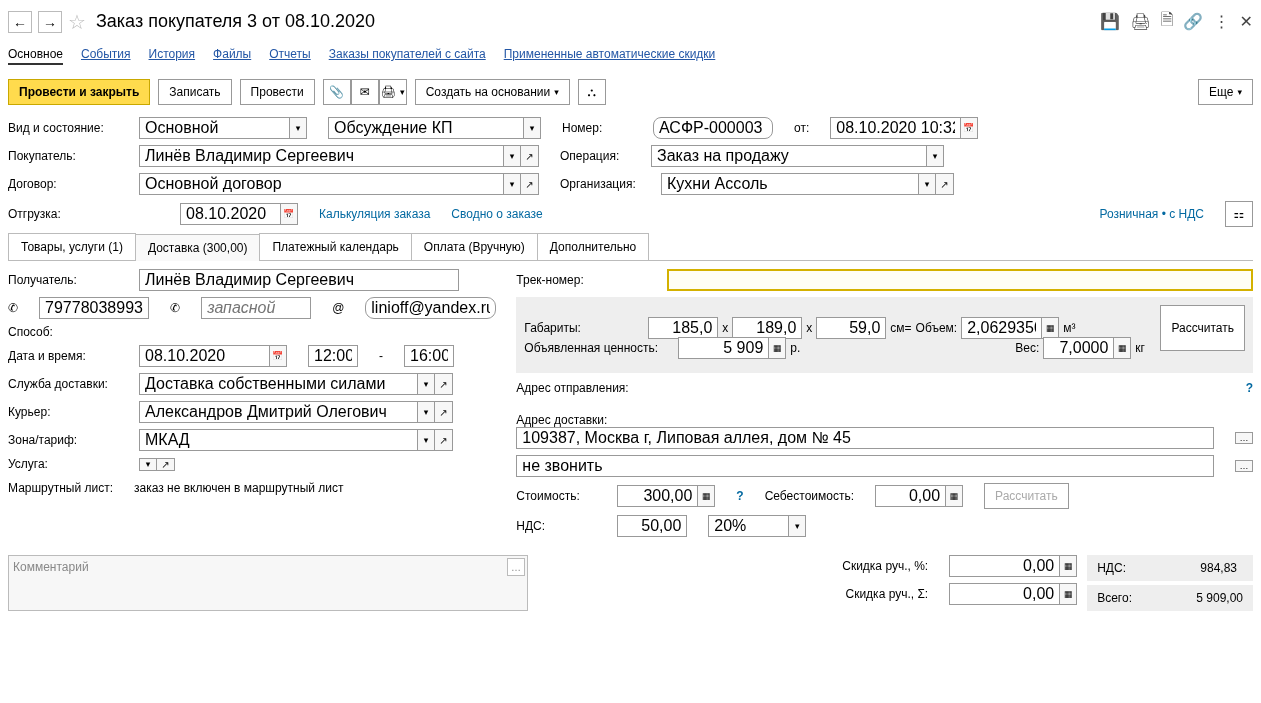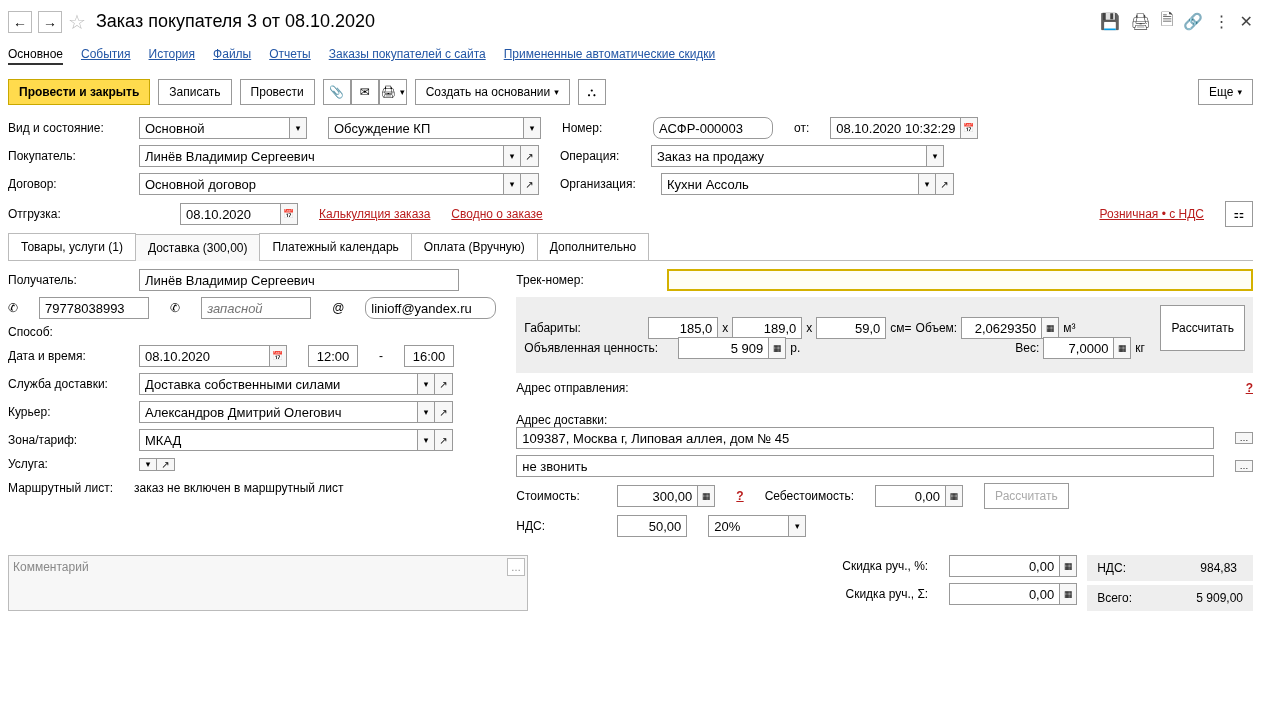--- a/index.html
+++ b/index.html
@@ -32,29 +32,29 @@
   border: 1px solid #999; background: #fff; padding: 5px 10px; cursor: pointer;
   font-size: 12px; display: inline-flex; align-items: center; gap: 4px;
 }
 .btn.yellow { background: #ffdb4d; border-color: #c9a800; font-weight: bold; }
 .btn-icon { width: 28px; justify-content: center; padding: 5px 4px; }
 .spacer { flex: 1; }
 
 .form-row { display: flex; align-items: center; gap: 21px; margin-bottom: 6px; }
 .lbl { width: 110px; }
 .input {
-  border: 1px solid #999; padding: 3px 5px; height: 22px; font-size: 13px;
+  border: 1px solid #999; padding: 3px 5px; height: 22px; font-size: 16px;
   background: #fff;
 }
 .select-wrap { display: inline-flex; }
 .select-wrap .input { border-right: none; }
 .dd-btn { width: 18px; border: 1px solid #999; background: #f7f7f7; cursor: pointer; display: inline-flex; align-items: center; justify-content: center; font-size: 9px; }
 .open-btn { width: 18px; border: 1px solid #999; border-left: none; background: #f7f7f7; cursor: pointer; display: inline-flex; align-items: center; justify-content: center; font-size: 10px; }
 
-.link-blue { color: #b91c1c; text-decoration: underline; cursor: pointer; }
+.link-blue { color: #0369a1; cursor: pointer; }
 
 .doc-tabs { display: flex; border-bottom: 1px solid #bbb; margin-bottom: 8px; }
 .doc-tab { border: 1px solid #bbb; border-bottom: none; padding: 6px 12px; background: #fff; cursor: pointer; margin-right: -1px; }
 .doc-tab.active { background: #f9f9f9; position: relative; top: 1px; }
 
 .two-col { display: flex; gap: 20px; }
 .col-left { flex: 0 0 460px; }
 .col-right { flex: 1; }
 
 .seg-group { display: inline-flex; border: 1px solid #aaa; }

